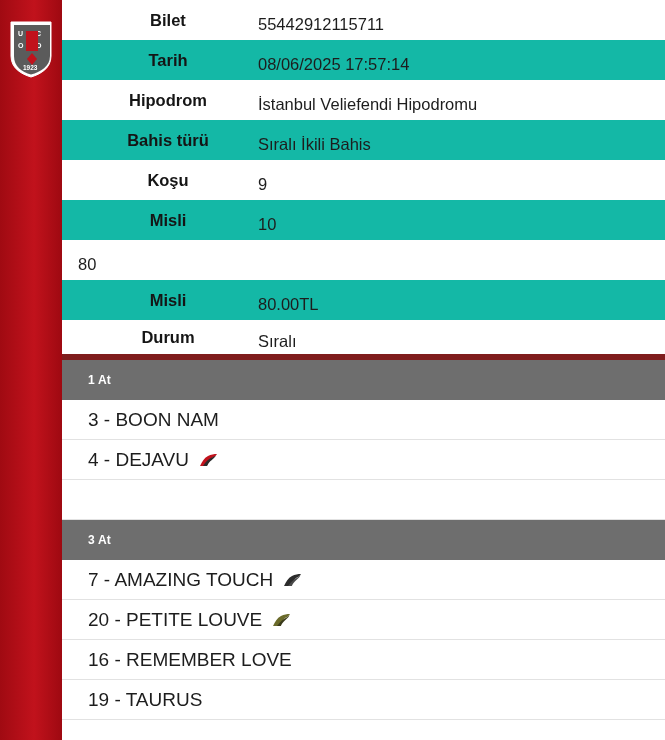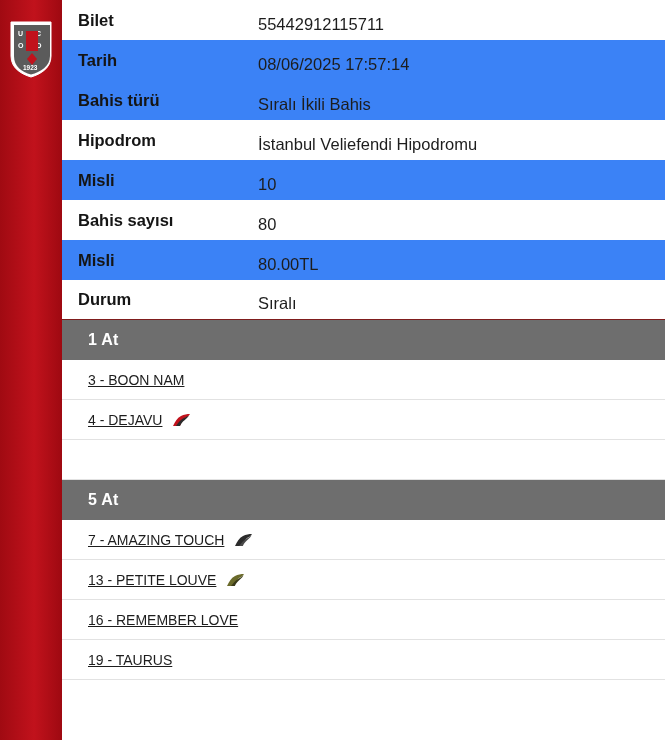--- a/index.html
+++ b/index.html
@@ -11,20 +11,21 @@
     background: #ffffff;
     font-family: "Liberation Sans", sans-serif;
     overflow: hidden;
   }
   #app {
     position: relative;
     width: 665px;
     height: 740px;
     display: flex;
     background: #ffffff;
+    text-align: center;
   }
   
   .rail {
     width: 62px;
     min-width: 62px;
     background: #b00b14;
     background: linear-gradient(to right, #a00a12 0%, #c1121c 55%, #9e0911 100%);
     position: relative;
   }
   .logo {
@@ -45,21 +46,21 @@
 
   
   .drow {
     display: flex;
     align-items: center;
     height: 40px;
     padding: 0 0 0 16px;
     font-size: 16.5px;
     color: #1b1b1b;
   }
-  .drow.alt { background: #3b82f6; }
+  .drow.alt { background: #14b8a6; }
   .drow.plain { background: #ffffff; }
   .dlabel {
     width: 180px;
     min-width: 180px;
     font-weight: bold;
     color: #151515;
   }
   .dvalue {
     font-weight: normal;
     color: #1d1d1d;
@@ -69,54 +70,53 @@
     margin-top: 8px;
   }
 
   
   .group-head {
     height: 40px;
     display: flex;
     align-items: center;
     background: #6e6e6e;
     color: #ffffff;
-    font-size: 16px;
+    font-size: 12px;
     font-weight: bold;
     padding-left: 26px;
     letter-spacing: 0.2px;
   }
 
   
   .hrow {
     height: 40px;
     display: flex;
     align-items: center;
     padding-left: 26px;
-    font-size: 14px;
+    font-size: 19px;
     color: #1d1d1d;
     border-bottom: 1px solid #e2e2e2;
     background: #ffffff;
-    text-decoration: underline;
   }
   .hrow .hname { white-space: nowrap; }
   .hrow .hicon {
     margin-left: 10px;
     display: inline-flex;
     align-items: center;
     line-height: 0;
   }
   .spacer-row {
     height: 40px;
     background: #ffffff;
     border-bottom: 1px solid #e2e2e2;
   }
   .tail {
     background: #ffffff;
   }
-  .sep-line { border-bottom: 1px solid #7f1d1d; }
+  .sep-line { border-bottom: 6px solid #7f1d1d; }
 </style>
 </head>
 <body>
 
 <div id="app">
 
   <div class="rail">
     <div class="logo">
       <svg width="44" height="58" viewBox="0 0 44 58">
         <path d="M2 2 H42 V36 C42 48 32 54 22 57 C12 54 2 48 2 36 Z" fill="#ffffff" stroke="#ffffff" stroke-width="1"></path>
@@ -137,34 +137,37 @@
   <div class="content">
 
     <div class="drow plain">
       <span class="dlabel">Bilet</span>
       <span class="dvalue">55442912115711</span>
     </div>
     <div class="drow alt">
       <span class="dlabel">Tarih</span>
       <span class="dvalue">08/06/2025 17:57:14</span>
     </div>
+    <div class="drow plain">
+      <span class="dlabel">Hipodrom</span>
+      <span class="dvalue">İstanbul Veliefendi Hipodromu</span>
+    </div>
     <div class="drow alt">
       <span class="dlabel">Bahis türü</span>
       <span class="dvalue">Sıralı İkili Bahis</span>
     </div>
     <div class="drow plain">
-      <span class="dlabel">Hipodrom</span>
-      <span class="dvalue">İstanbul Veliefendi Hipodromu</span>
+      <span class="dlabel">Koşu</span>
+      <span class="dvalue">9</span>
     </div>
     <div class="drow alt">
       <span class="dlabel">Misli</span>
       <span class="dvalue">10</span>
     </div>
     <div class="drow plain">
-      <span class="dlabel">Bahis sayısı</span>
       <span class="dvalue">80</span>
     </div>
     <div class="drow alt">
       <span class="dlabel">Misli</span>
       <span class="dvalue">80.00TL</span>
     </div>
     <div class="drow plain sep-line">
       <span class="dlabel">Durum</span>
       <span class="dvalue">Sıralı</span>
     </div>
@@ -177,32 +180,32 @@
       <span class="hname">4 - DEJAVU</span>
       <span class="hicon">
         <svg width="20" height="14" viewBox="0 0 20 14">
           <path d="M1 13 C3 9 5 5 9 3 C12 1.5 15 1 18 1 C17 3 15 4 13 5 C11 7 9 10 8 13 Z" fill="#c1121c"></path>
           <path d="M4 13 C6 10 8 7 11 5.4 C13 4.4 15 3.6 17 2.4 C15.5 5 13 6.5 11 8.5 C9.6 10 8.6 11.5 8 13 Z" fill="#2b2b2b"></path>
         </svg>
       </span>
     </div>
     <div class="spacer-row"></div>
 
-    <div class="group-head">5 At</div>
+    <div class="group-head">3 At</div>
     <div class="hrow">
       <span class="hname">7 - AMAZING TOUCH</span>
       <span class="hicon">
         <svg width="20" height="14" viewBox="0 0 20 14">
           <path d="M1 13 C3 9 5 5 9 3 C12 1.5 15 1 18 1 C17 3 15 4 13 5 C11 7 9 10 8 13 Z" fill="#2b2b2b"></path>
           <path d="M5 13 C7 10.5 9 8 12 6 C14 4.8 16 3.6 17.6 2.2 C16 5 13.6 6.6 11.6 8.8 C10.4 10.2 9.4 11.6 8.8 13 Z" fill="#4a4a4a"></path>
         </svg>
       </span>
     </div>
     <div class="hrow">
-      <span class="hname">13 - PETITE LOUVE</span>
+      <span class="hname">20 - PETITE LOUVE</span>
       <span class="hicon">
         <svg width="20" height="14" viewBox="0 0 20 14">
           <path d="M1 13 C3 9 5 5 9 3 C12 1.5 15 1 18 1 C17 3 15 4 13 5 C11 7 9 10 8 13 Z" fill="#6a6a2a"></path>
           <path d="M5 13 C7 10.5 9 8 12 6 C14 4.8 16 3.6 17.6 2.2 C16 5 13.6 6.6 11.6 8.8 C10.4 10.2 9.4 11.6 8.8 13 Z" fill="#3a3a1a"></path>
         </svg>
       </span>
     </div>
     <div class="hrow">
       <span class="hname">16 - REMEMBER LOVE</span>
     </div>

